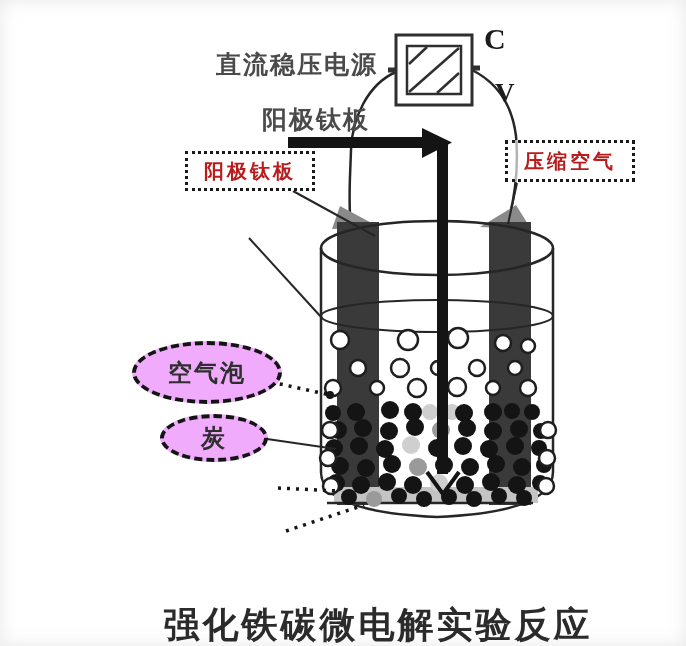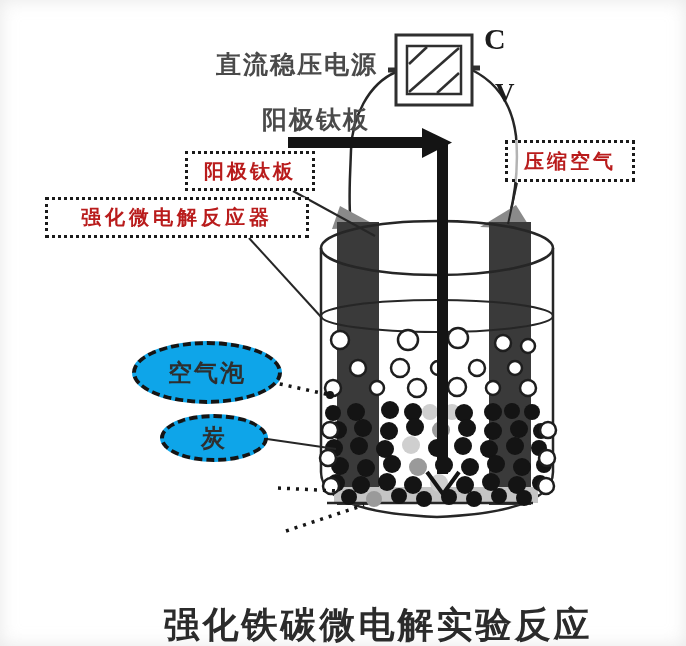--- a/index.html
+++ b/index.html
@@ -11,21 +11,21 @@
   .lbl{position:absolute;color:#3a3a3a;white-space:nowrap;}
   .plain{font-size:25px;font-weight:600;letter-spacing:2px;color:#4a4a4a;}
   .terminal{font-family:"Liberation Serif","DejaVu Serif",serif;font-weight:bold;color:#1c1c1c;}
   .dotbox{
     border:3px dotted #1a1a1a;display:flex;align-items:center;justify-content:center;
     font-size:20px;font-weight:600;letter-spacing:3px;color:#b91c1c;background:rgba(255,255,255,.65);
   }
   .dashellipse{
     border:4px dashed #141414;border-radius:50%;
     display:flex;align-items:center;justify-content:center;
-    font-size:24px;font-weight:600;letter-spacing:2px;color:#2e2e2e;background:#0ea5e9;
+    font-size:24px;font-weight:600;letter-spacing:2px;color:#2e2e2e;background:#f0abfc;
   }
   #caption{
     position:absolute;left:158px;top:601px;width:440px;text-align:center;
     font-size:36px;font-weight:bold;letter-spacing:3px;color:#2b2b2b;
   }
   svg{position:absolute;left:0;top:0;}
 </style>
 </head>
 <body>
 
@@ -172,19 +172,18 @@
     </g>
   </svg>
 
   <div class="lbl plain" style="left:216px;top:48px;">直流稳压电源</div>
   <div class="lbl terminal" style="left:484px;top:22px;font-size:30px;">C</div>
   <div class="lbl terminal" style="left:495px;top:78px;font-size:27px;">V</div>
   <div class="lbl plain" style="left:262px;top:103px;">阳极钛板</div>
 
   <div class="lbl dotbox" style="left:185px;top:151px;width:124px;height:34px;">阳极钛板</div>
   <div class="lbl dotbox" style="left:505px;top:140px;width:124px;height:36px;">压缩空气</div>
-  <div class="lbl dotbox" style="left:45px;top:197px;width:258px;height:35px;letter-spacing:4px;">强化微电解反应器</div>
 
   <div class="lbl dashellipse" style="left:132px;top:341px;width:142px;height:55px;">空气泡</div>
   <div class="lbl dashellipse" style="left:160px;top:414px;width:100px;height:40px;">炭</div>
 
   <div id="caption">强化铁碳微电解实验反应器结构</div>
 </div>
 
 </body></html>

